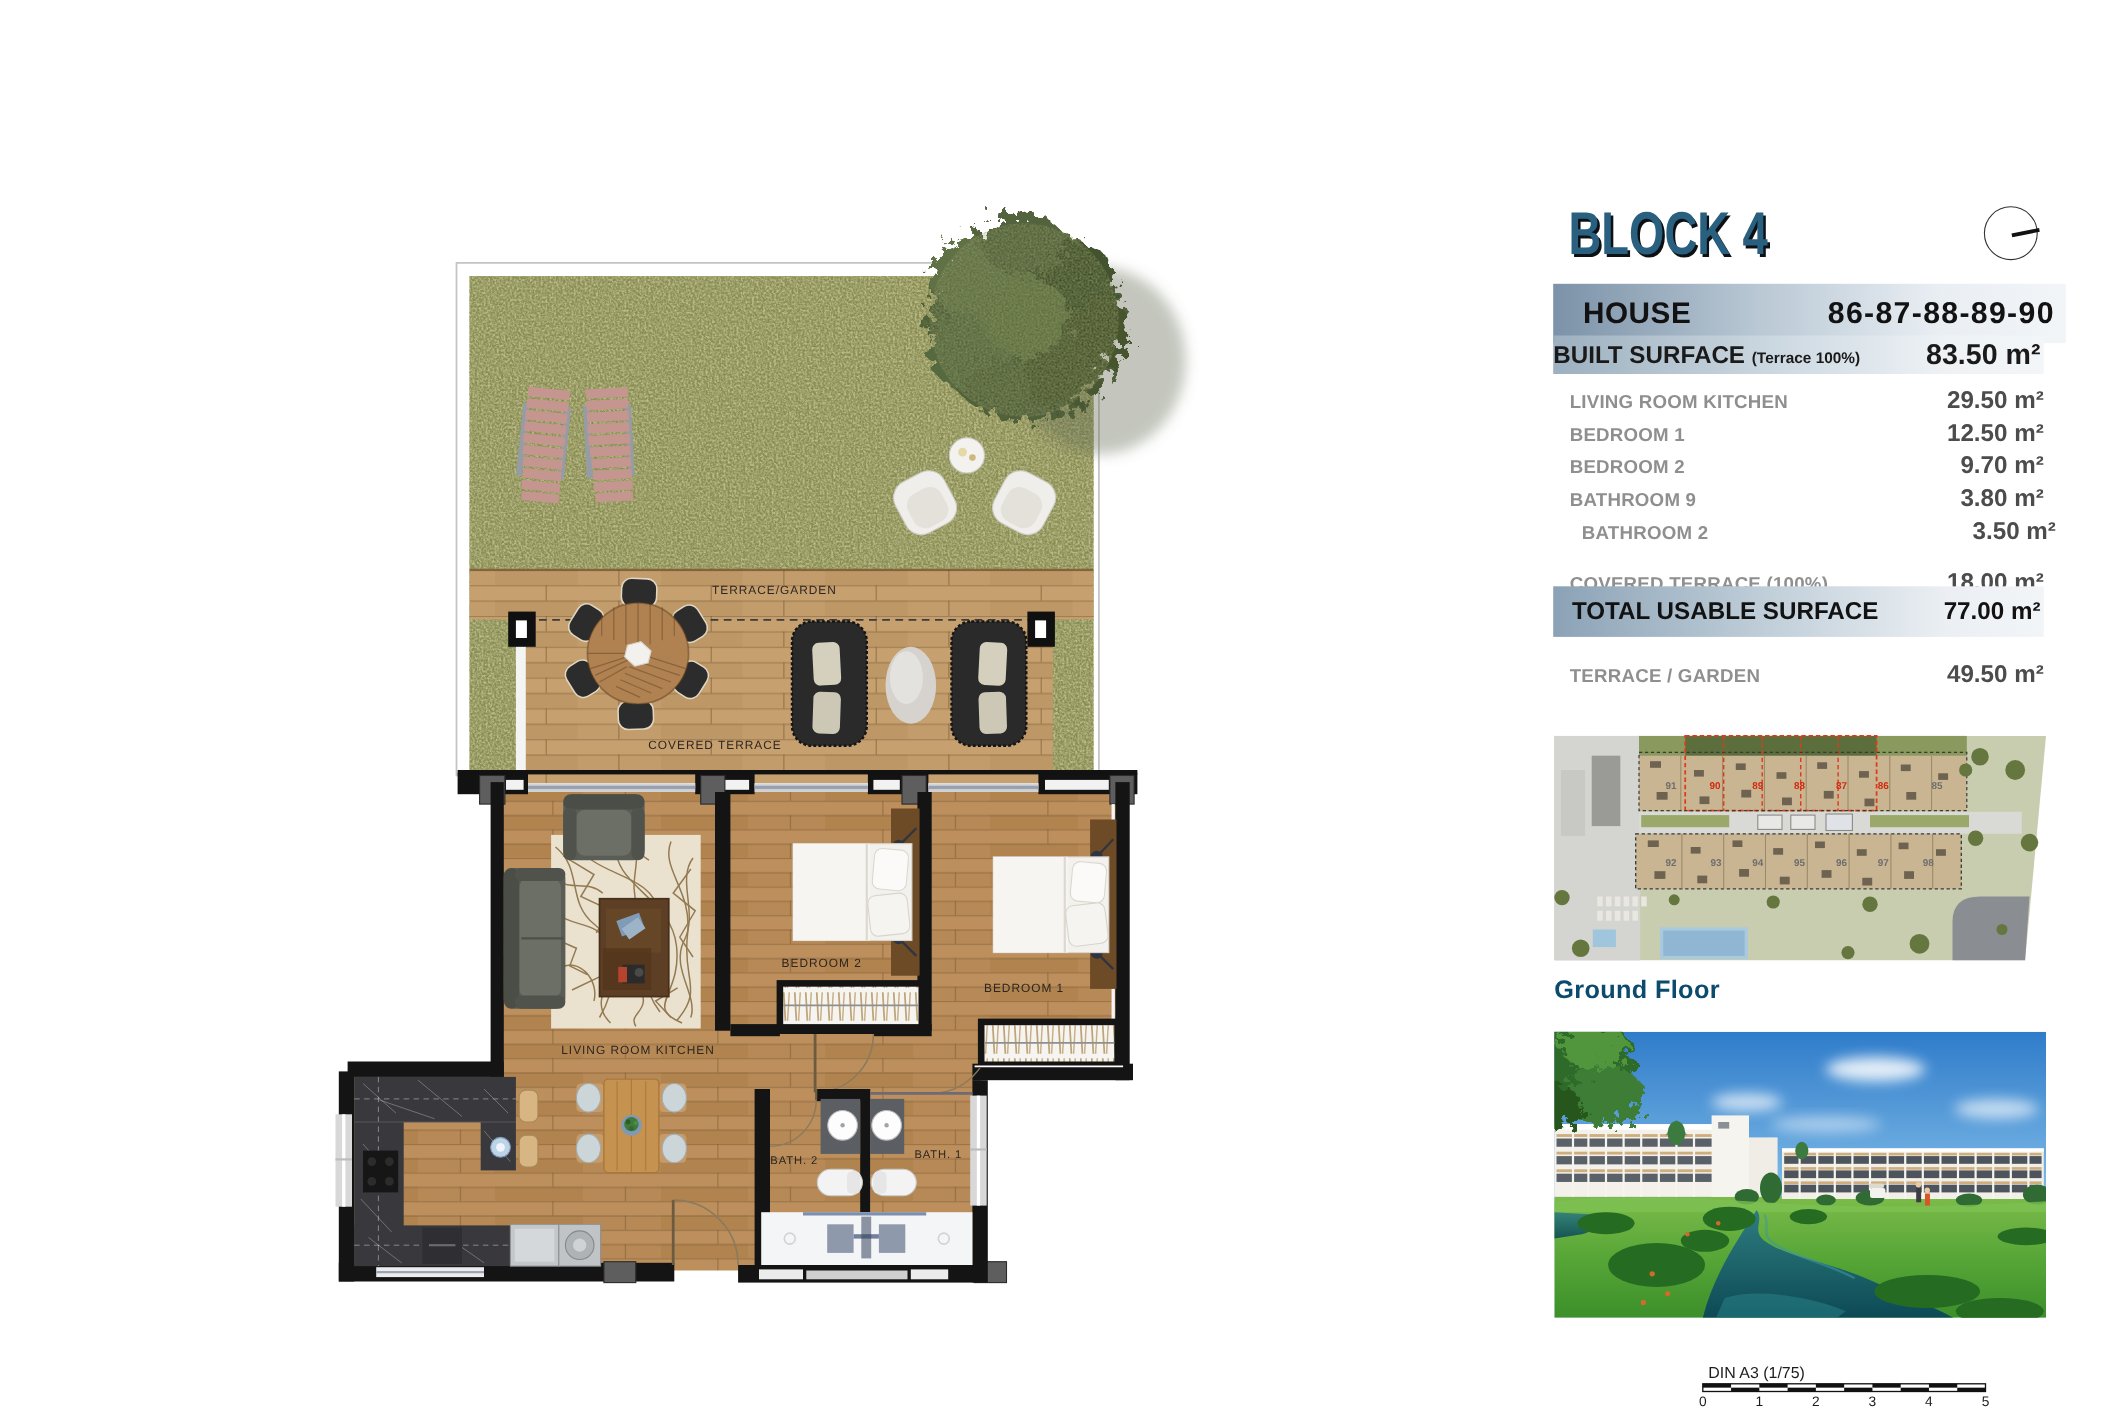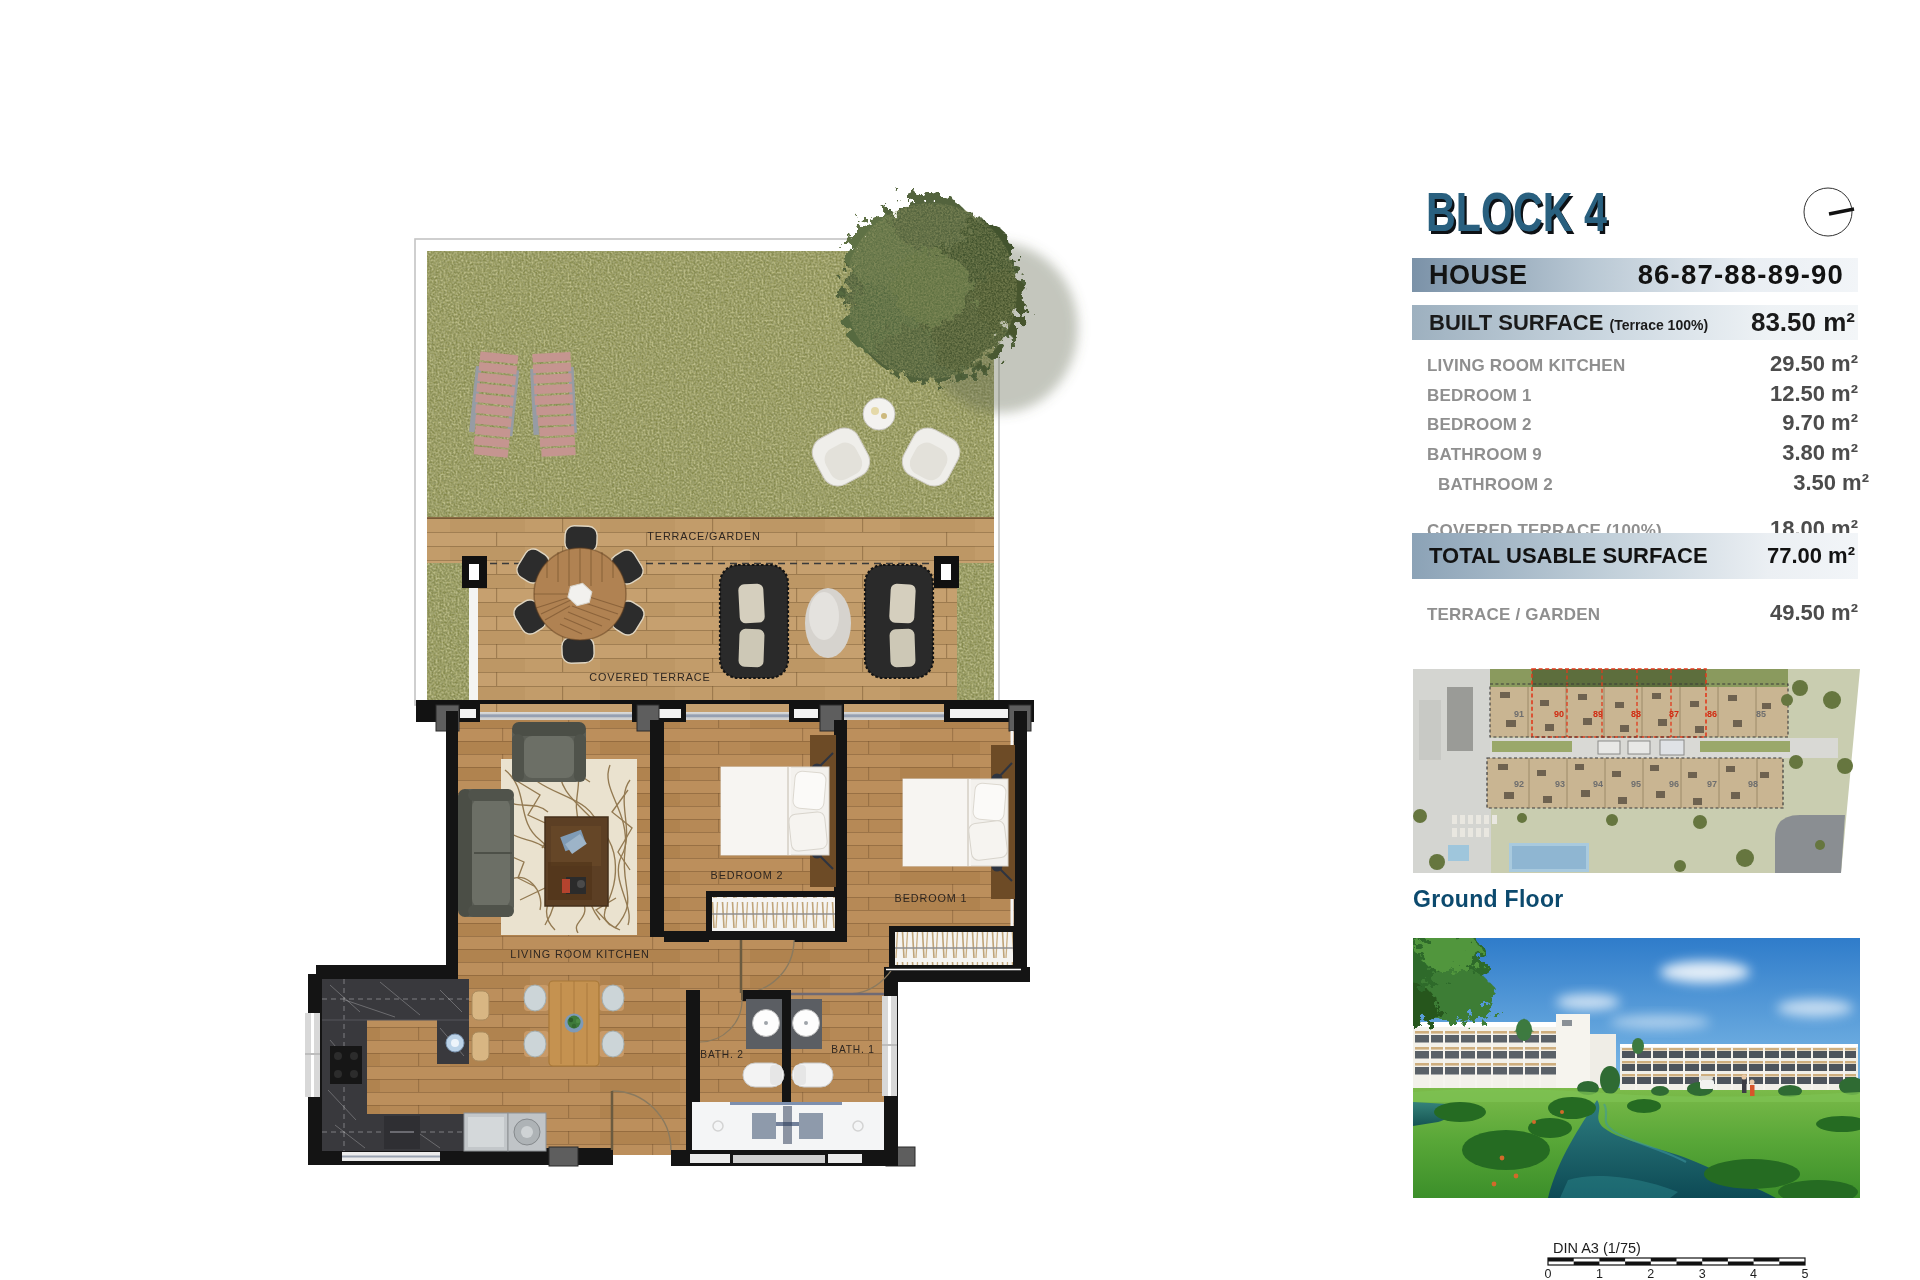--- a/index.html
+++ b/index.html
@@ -877,27 +877,27 @@
 </g>
 </svg>
 
 <div class="abs" style="left:1426px;top:180px;font-size:55px;font-weight:800;color:#29607f;letter-spacing:0;transform:scaleX(.75);transform-origin:0 0;text-shadow:3px 3px 0 #0d1115;white-space:nowrap;">BLOCK 4</div>
 
 <svg class="abs" style="left:1798px;top:182px" width="62" height="62" viewBox="0 0 62 62">
   <circle cx="30" cy="30" r="24" fill="#fff" stroke="#333" stroke-width="1"></circle>
   <line x1="31" y1="32" x2="56" y2="27" stroke="#111" stroke-width="3.4"></line>
 </svg>
 
-<div class="bar" style="top:258px;height:34px;background:linear-gradient(90deg,#7b92a8,#b9c8d4 40%,#e9eef3 75%,#f2f5f8);padding:0;">
+<div class="bar" style="top:258px;height:34px;background:linear-gradient(90deg,#7b92a8,#b9c8d4 40%,#e9eef3 75%,#f2f5f8);padding:10px;">
   <span style="font-size:27px;font-weight:800;color:#121212;margin-left:17px;letter-spacing:.5px;">HOUSE</span>
-  <span style="font-size:27.5px;font-weight:800;color:#121212;margin-right:14px;letter-spacing:1.2px;">86-87-88-89-90</span>
+  <span style="font-size:27.5px;font-weight:800;color:#121212;margin-right:0;letter-spacing:1.2px;">86-87-88-89-90</span>
 </div>
 
 <div class="bar" style="top:305px;height:35px;background:linear-gradient(90deg,#9db0bf,#ccd8e1 45%,#eef2f5 80%,#f3f6f8);">
-  <span style="margin-left:17px;white-space:nowrap;"><span style="font-size:22px;font-weight:800;color:#1a1a1a;">BUILT SURFACE </span><span style="font-size:14px;font-weight:700;color:#1a1a1a;">(Terrace 100%)</span></span>
+  <span style="white-space:nowrap;"><span style="font-size:22px;font-weight:800;color:#1a1a1a;">BUILT SURFACE </span><span style="font-size:14px;font-weight:700;color:#1a1a1a;">(Terrace 100%)</span></span>
   <span style="font-size:26px;font-weight:800;color:#1a1a1a;margin-right:3px;">83.50 m²</span>
 </div>
 
 <div class="row" style="top:351px;">
     <span class="rl">LIVING ROOM KITCHEN</span>
     <span class="rv">29.50 m²</span>
   </div>
 <div class="row" style="top:381px;">
     <span class="rl">BEDROOM 1</span>
     <span class="rv">12.50 m²</span>

